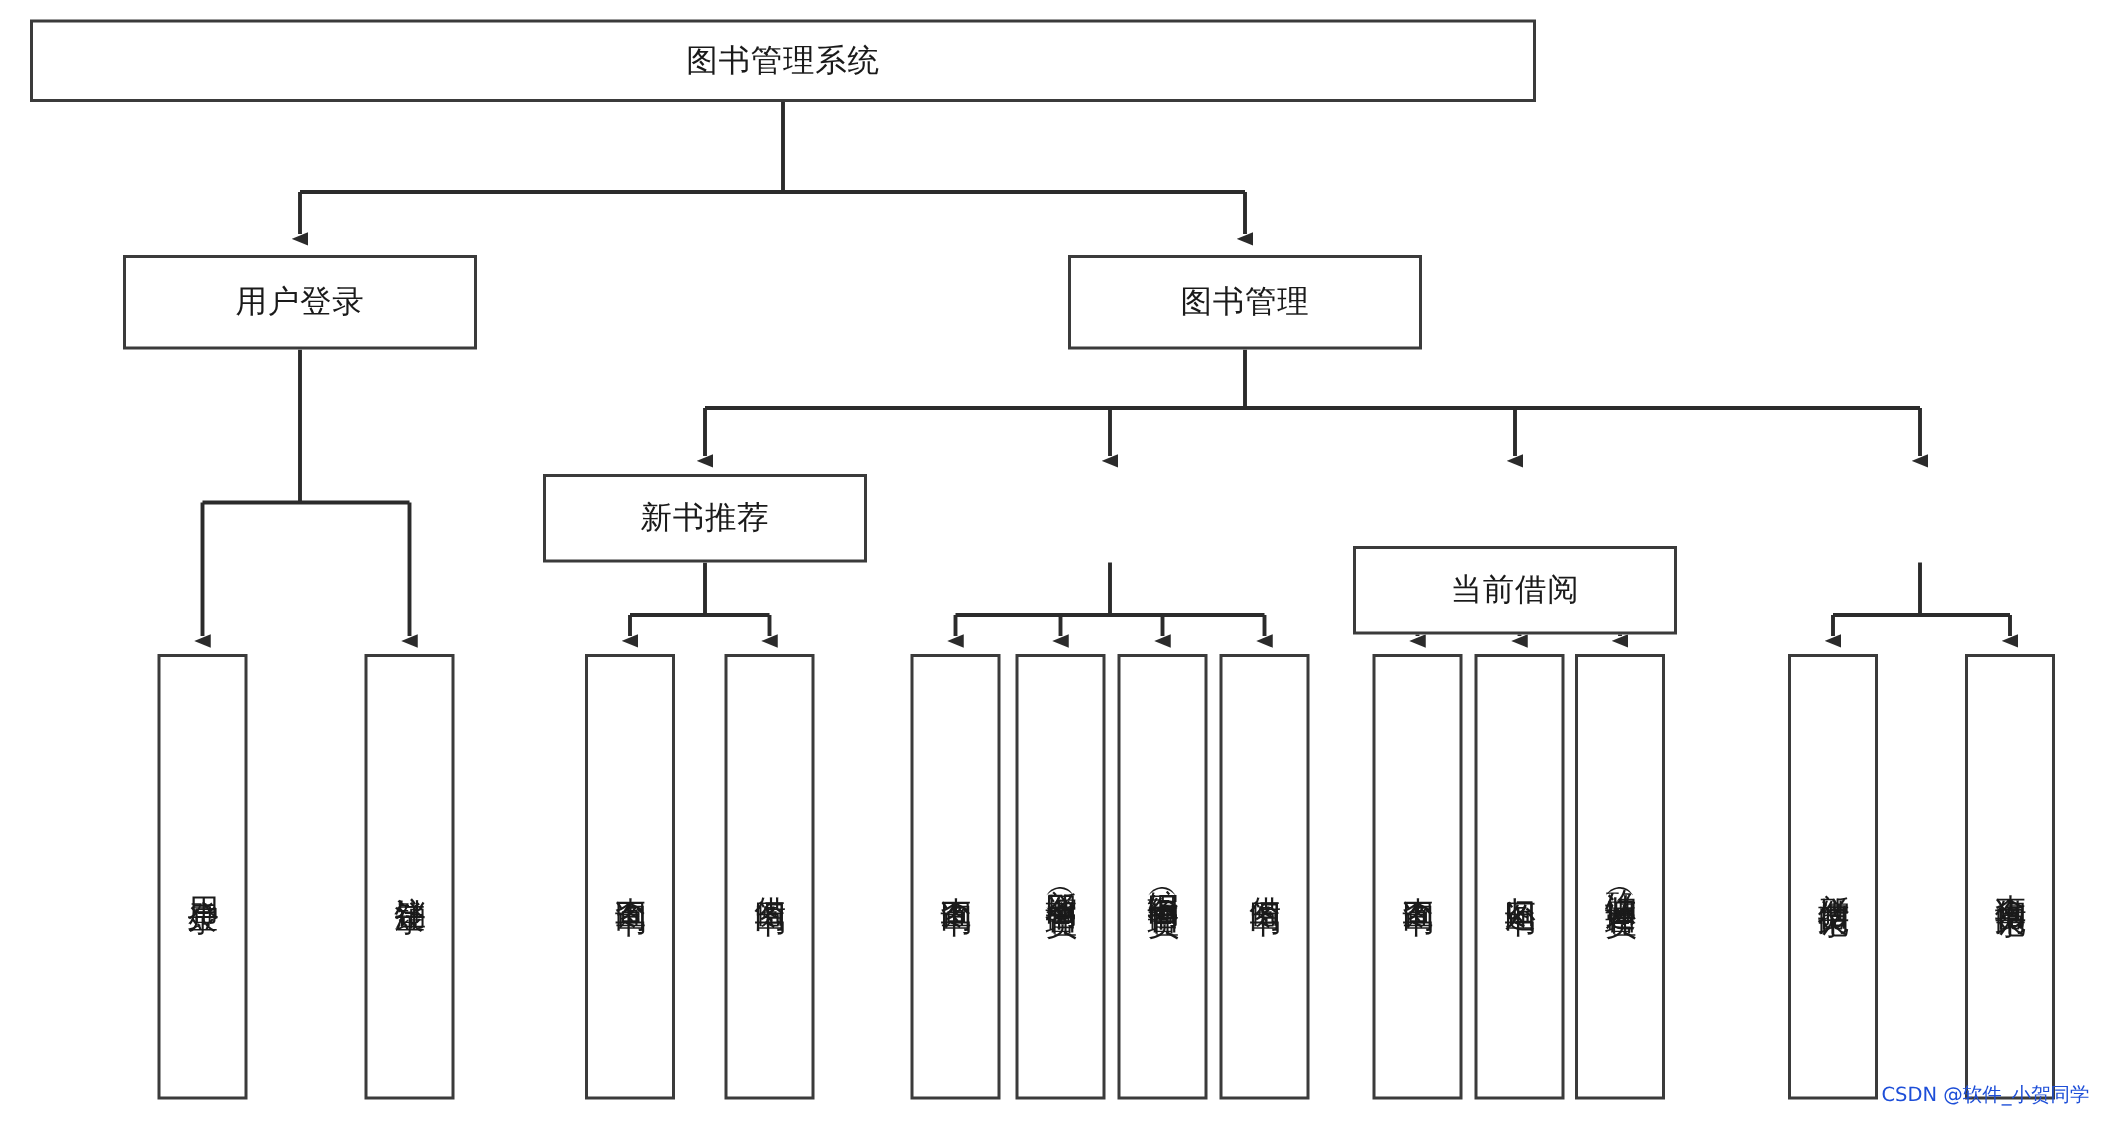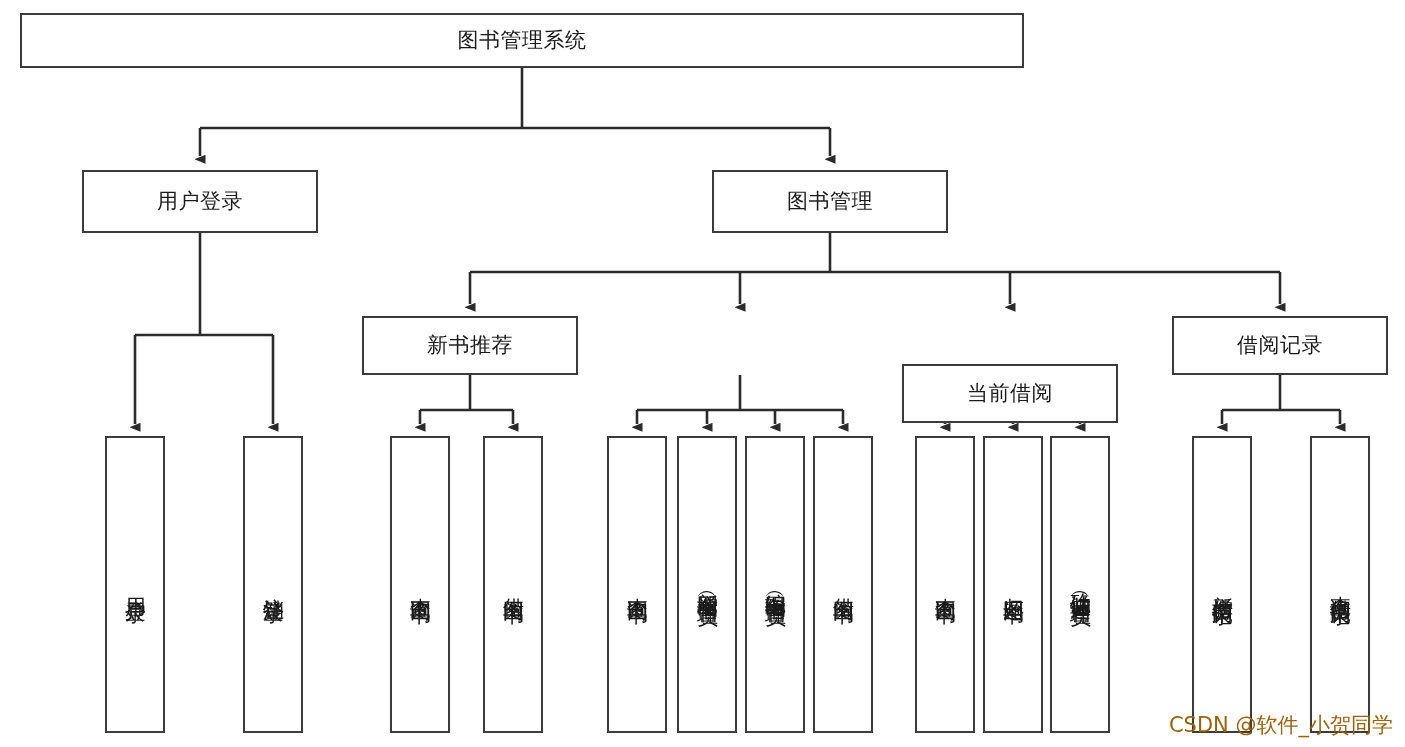--- a/index.html
+++ b/index.html
@@ -57,22 +57,22 @@
     text-orientation: upright;
     font-size: 21px;
     letter-spacing: 2px;
     line-height: 1.0;
     max-height: 100%;
   }
   #watermark {
     position: absolute;
     right: 12px;
     bottom: 8px;
-    font-size: 21px;
-    color: #a16207;
+    font-size: 13px;
+    color: #1d4ed8;
     white-space: nowrap;
     user-select: none;
   }
 </style>
 </head>
 <body>
 
 <div id="canvas">
 
   <svg id="wires" viewBox="0 0 1405 747" xmlns="http://www.w3.org/2000/svg">
@@ -138,23 +138,20 @@
   <div class="node h" style="left: 362px; top: 316px; width: 216px; height: 59px;">
     <span class="label">新书推荐</span>
   </div>
 
   <div class="node h" style="left: 712px; top: 170px; width: 236px; height: 63px;">
     <span class="label">图书管理</span>
   </div>
   <div class="node h" style="left: 902px; top: 316px; width: 216px; height: 59px; margin-top: 48px;">
     <span class="label">当前借阅</span>
   </div>
-  <div class="node h" style="left: 1172px; top: 316px; width: 216px; height: 59px;">
-    <span class="label">借阅记录</span>
-  </div>
 
   <div class="node v" style="left: 105px; top: 436px; width: 60px; height: 297px;">
     <span class="label">用户登录</span>
   </div>
   <div class="node v" style="left: 243px; top: 436px; width: 60px; height: 297px;">
     <span class="label">注销登录</span>
   </div>
   <div class="node v" style="left: 390px; top: 436px; width: 60px; height: 297px;">
     <span class="label">查询图书</span>
   </div>

